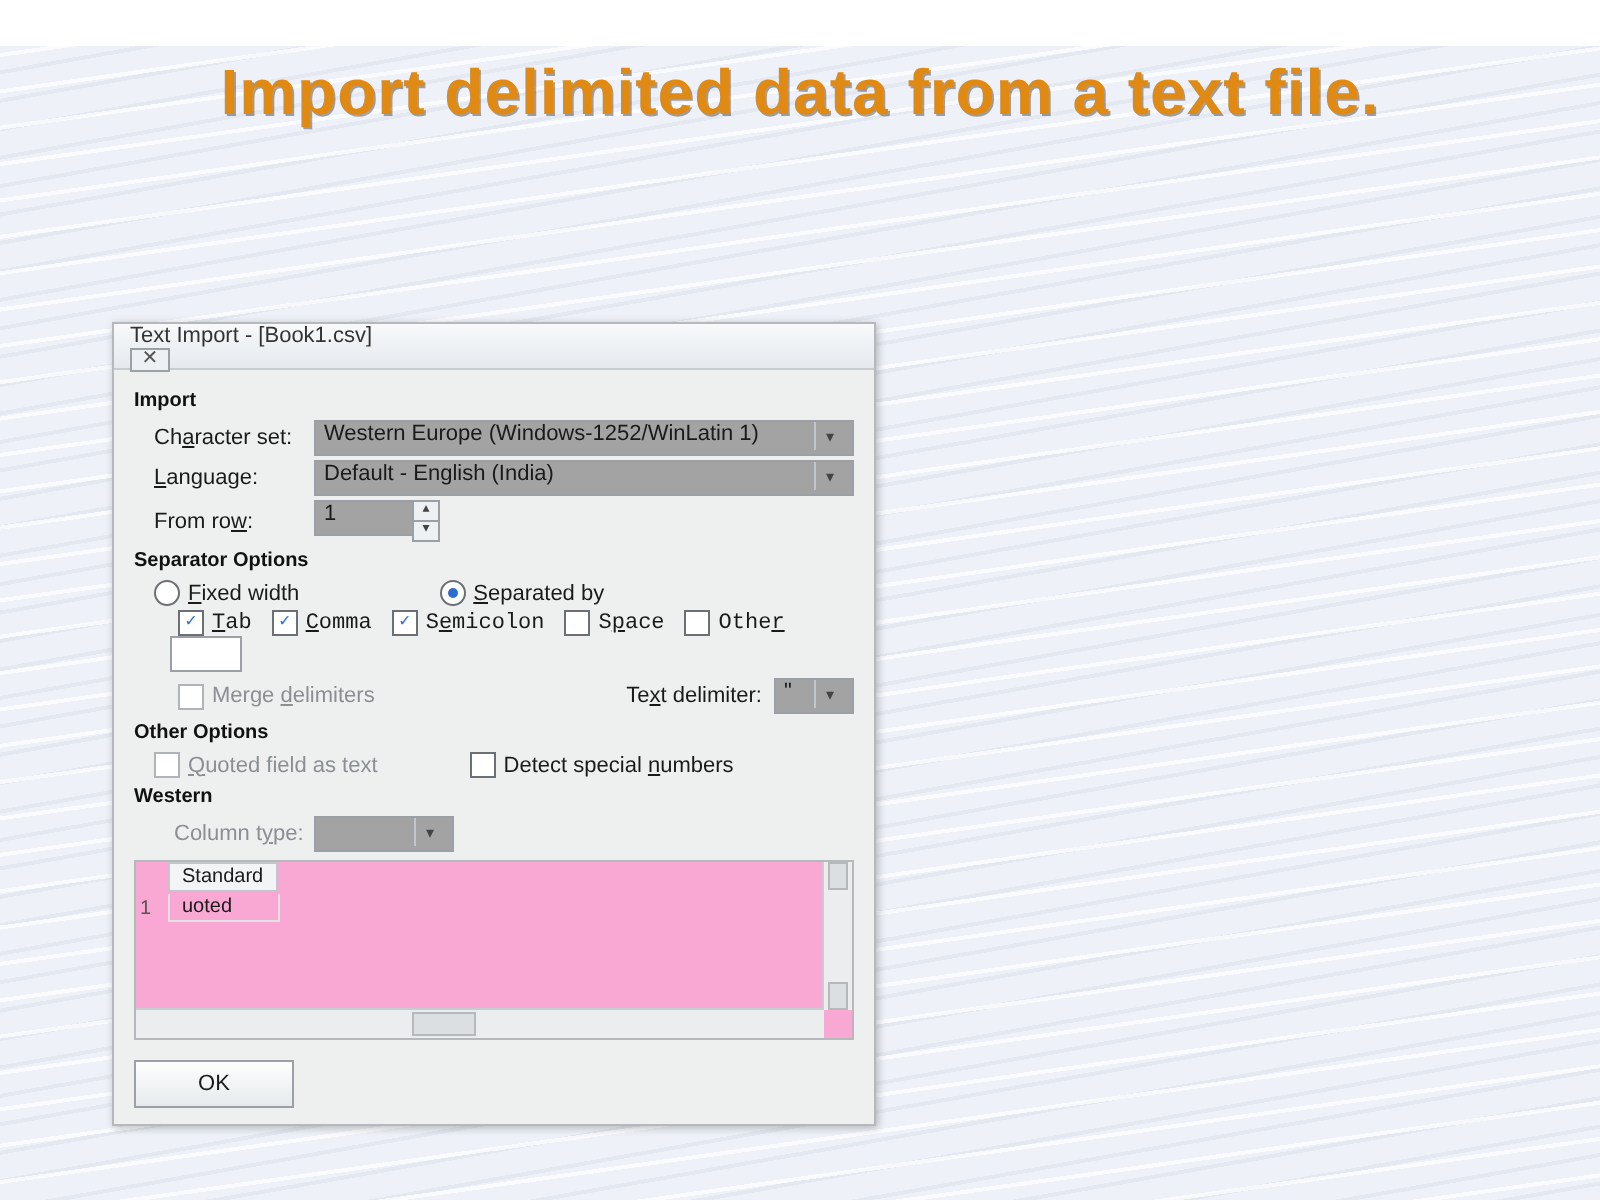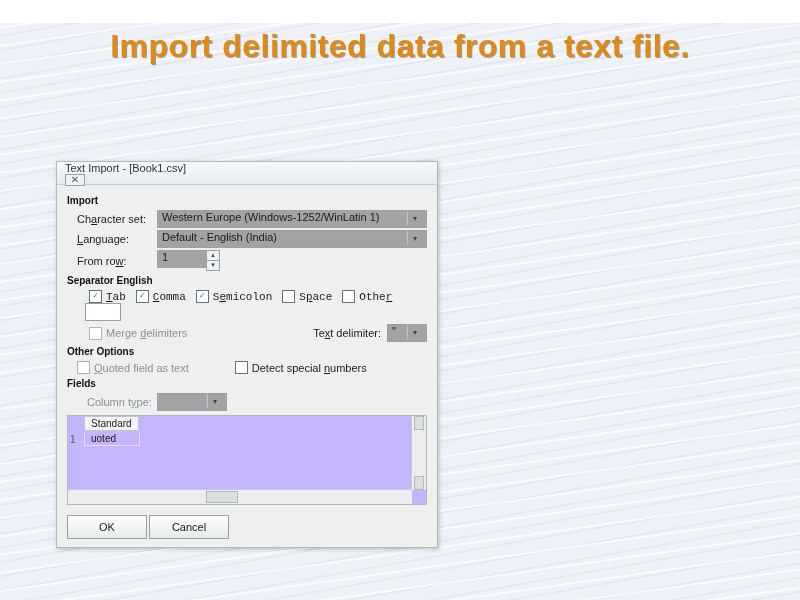--- a/index.html
+++ b/index.html
@@ -204,21 +204,21 @@
   .sep-row .other-input {
     width: 34px;
     height: 16px;
     border: 1px solid #9aa0a6;
     background: #fff;
     margin-left: -4px;
   }
   .fields-preview {
     margin-top: 4px;
     border: 1px solid #b5b9bc;
-    background: #c4b5fd;
+    background: #f9a8d4;
     height: 88px;
     position: relative;
     overflow: hidden;
   }
   .fields-header-cell {
     position: absolute;
     left: 16px;
     top: 0;
     border: 1px solid #c2c6ca;
     background: #f2f4f6;
@@ -347,22 +347,36 @@
         </span>
         <div class="spinner">
           <div class="textinput">1</div>
           <div class="spin-btns">
             <div>▴</div>
             <div>▾</div>
           </div>
         </div>
       </div>
 
-      <div class="section-heading">Separator English</div>
-
+      <div class="section-heading">Separator Options</div>
+
+      <div class="row" style="padding-left:10px; justify-content:flex-start; gap:60px;">
+        <span class="radio">
+          <span class="glyph"></span>
+          <span>
+            <span class="u">F</span>ixed width
+          </span>
+        </span>
+        <span class="radio checked">
+          <span class="glyph"></span>
+          <span>
+            <span class="u">S</span>eparated by
+          </span>
+        </span>
+      </div>
 
       <div class="sep-row">
         <span class="checkbox checked">
           <span class="glyph"></span>
           <span><span class="u">T</span>ab</span>
         </span>
         <span class="checkbox checked">
           <span class="glyph"></span>
           <span><span class="u">C</span>omma</span>
         </span>
@@ -403,21 +417,21 @@
         <span class="checkbox disabled">
           <span class="glyph"></span>
           <span><span class="u">Q</span>uoted field as text</span>
         </span>
         <span class="checkbox">
           <span class="glyph"></span>
           <span>Detect special <span class="u">n</span>umbers</span>
         </span>
       </div>
 
-      <div class="section-heading">Fields</div>
+      <div class="section-heading">Western</div>
 
       <div class="row" style="padding-left:10px;">
         <span class="label2 disabled">
           Column t<span class="u">y</span>pe:
         </span>
         <div class="dropdown disabled" style="width:70px;">
           <span></span>
           <span class="arrow">▾</span>
         </div>
       </div>
@@ -428,19 +442,18 @@
         <div class="fields-cell">uoted</div>
         <div class="vscroll"></div>
         <div class="hscroll">
           <div class="hscroll-thumb"></div>
         </div>
       </div>
 
       <div class="button-row">
         <div class="btn-group">
           <div class="btn">OK</div>
-          <div class="btn">Cancel</div>
         </div>
       </div>
 
     </div>
   </div>
 </div>
 
 </body></html>

